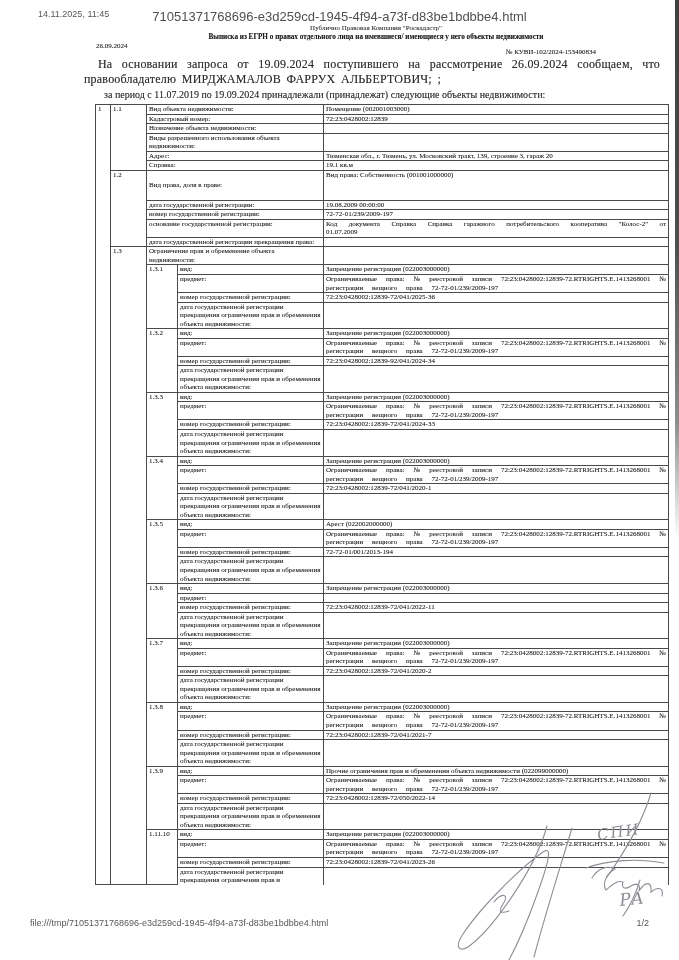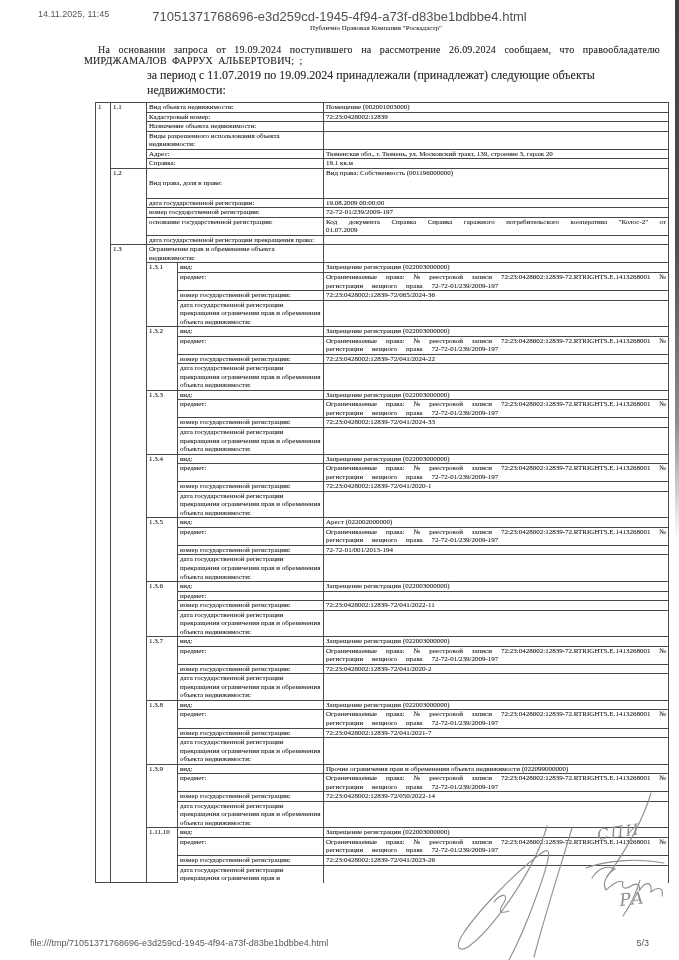--- a/index.html
+++ b/index.html
@@ -3,34 +3,34 @@
 <meta charset="utf-8">
 <style>
   html,body{margin:0;padding:0;background:#fff;}
   .page{position:relative;width:679px;height:960px;background:#ffffff;overflow:hidden;
         font-family:"Liberation Serif",serif;}
   
   .print-header{position:absolute;top:7px;left:0;right:0;height:14px;
         font-family:Liberation Sans, sans-serif;font-size:9px;color:#55585c;}
   .ph-datetime{position:absolute;left:38px;top:2px;}
   .ph-filename{position:absolute;left:0;right:0;top:2px;text-align:center;font-size:13px;color:#4d5054;}
-  .print-footer{position:absolute;bottom:12px;left:30px;right:30px;
+  .print-footer{position:absolute;bottom:32px;left:30px;right:30px;
         font-family:"Liberation Sans",sans-serif;font-size:9px;color:#55585c;
         display:flex;justify-content:space-between;}
   
   .doc{position:absolute;left:84px;top:24px;width:584px;color:#2d2d2d;
        text-shadow:0 0 .4px rgba(70,70,70,.5);}
   .doc-org{text-align:center;font-size:7px;color:#3c3c3c;}
   .doc-title{text-align:center;font-size:7.2px;font-weight:bold;color:#1f1f1f;margin-top:1px;}
   .doc-meta{position:relative;height:15px;margin-top:1px;font-size:7px;}
   .doc-date{position:absolute;left:12px;top:0;}
   .doc-number{position:absolute;right:72px;top:6px;}
-  .doc-intro{font-size:10px;text-align:justify;text-indent:14px;margin:12px 0 0 0;
+  .doc-intro{font-size:12px;text-align:justify;text-indent:14px;margin:0 0 0 0;
              width:576px;word-spacing:2.5px;letter-spacing:.2px;}
-  .doc-period{font-size:12px;margin:2px 0 0 63px;}
+  .doc-period{font-size:10px;margin:2px 0 0 20px;}
   
   table.reg{border-collapse:collapse;table-layout:fixed;width:573px;margin:4px 0 0 11px;
             font-size:7px;line-height:1.22;color:#2d2d2d;}
   table.reg td{border:1px solid #4a4a4a;padding:0 2px;vertical-align:top;word-wrap:break-word;}
   td.cA{vertical-align:top;}
   td.cB{vertical-align:middle;}
   td.cB.top{vertical-align:top;margin-left:16px;}
   td.cC{vertical-align:middle;}
   td.val.just{text-align:justify;word-spacing:7px;}
   tr.tall{height:30px;margin-top:47px;}
@@ -47,20 +47,25 @@
 
 <div class="page">
 
   <div class="print-header">
     <span class="ph-datetime">14.11.2025, 11:45</span>
     <span class="ph-filename">71051371768696-e3d259cd-1945-4f94-a73f-d83be1bdbbe4.html</span>
   </div>
 
   <div class="doc">
     <div class="doc-org">Публично Правовая Компания "Роскадастр"</div>
+    <div class="doc-title">Выписка из ЕГРН о правах отдельного лица на имевшиеся/ имеющиеся у него объекты недвижимости</div>
+    <div class="doc-meta">
+      <span class="doc-date">26.09.2024</span>
+      <span class="doc-number">№ КУВИ-102/2024-153490834</span>
+    </div>
     <p class="doc-intro">На основании запроса от 19.09.2024 поступившего на рассмотрение 26.09.2024 сообщаем, что правообладателю МИРДЖАМАЛОВ ФАРРУХ АЛЬБЕРТОВИЧ; ;</p>
     <p class="doc-period">за период с 11.07.2019 по 19.09.2024 принадлежали (принадлежат) следующие объекты недвижимости:</p>
 
     <table class="reg">
       <colgroup>
         <col style="width:15px">
           <col style="width:36px">
           <col style="width:31px">
         <col style="width:146px">
           <col style="width:345px">
@@ -88,21 +93,21 @@
             <td class="lbl" colspan="2">Адрес:</td>
             <td class="val">Тюменская обл., г. Тюмень, ул. Московский тракт, 139, строение 3, гараж 20</td>
           </tr>
           <tr>
             <td class="lbl" colspan="2">Справка:</td>
             <td class="val">19.1 кв.м</td>
           </tr>
           <tr class="tall">
             <td class="cB" rowspan="5">1.2</td>
             <td class="lbl" colspan="2">Вид права, доля в праве:</td>
-            <td class="val">Вид права: Собственность (001196000000)</td>
+            <td class="val">Вид права: Собственность (001001000000)</td>
           </tr>
           <tr>
             <td class="lbl" colspan="2">дата государственной регистрации:</td>
             <td class="val">19.08.2009 00:00:00</td>
           </tr>
           <tr>
             <td class="lbl" colspan="2">номер государственной регистрации:</td>
             <td class="val">72-72-01/239/2009-197</td>
           </tr>
           <tr>
@@ -122,38 +127,38 @@
             <td class="cC" rowspan="4">1.3.1</td>
             <td class="lbl">вид:</td>
             <td class="val">Запрещение регистрации (022003000000)</td>
           </tr>
           <tr>
             <td class="lbl">предмет:</td>
             <td class="val just">Ограничиваемые права: № реестровой записи 72:23:0428002:12839-72.RTRIGHTS.E.1413268001 № регистрации вещного права 72-72-01/239/2009-197</td>
           </tr>
           <tr>
             <td class="lbl">номер государственной регистрации:</td>
-            <td class="val">72:23:0428002:12839-72/065/2024-36</td>
+            <td class="val">72:23:0428002:12839-72/041/2025-36</td>
           </tr>
           <tr>
             <td class="lbl">дата государственной регистрации прекращения ограничения прав и обременения объекта недвижимости:</td>
             <td class="val"></td>
           </tr>
           <tr>
             <td class="cC" rowspan="4">1.3.2</td>
             <td class="lbl">вид:</td>
             <td class="val">Запрещение регистрации (022003000000)</td>
           </tr>
           <tr>
             <td class="lbl">предмет:</td>
             <td class="val just">Ограничиваемые права: № реестровой записи 72:23:0428002:12839-72.RTRIGHTS.E.1413268001 № регистрации вещного права 72-72-01/239/2009-197</td>
           </tr>
           <tr>
             <td class="lbl">номер государственной регистрации:</td>
-            <td class="val">72:23:0428002:12839-72/041/2024-22</td>
+            <td class="val">72:23:0428002:12839-92/041/2024-34</td>
           </tr>
           <tr>
             <td class="lbl">дата государственной регистрации прекращения ограничения прав и обременения объекта недвижимости:</td>
             <td class="val"></td>
           </tr>
           <tr>
             <td class="cC" rowspan="4">1.3.3</td>
             <td class="lbl">вид:</td>
             <td class="val">Запрещение регистрации (022003000000)</td>
           </tr>
@@ -303,16 +308,16 @@
       <path d="M 592 878 c 6 -10, 16 -13, 23 -9 c -9 5, -13 15, -9 21 c 6 -5, 11 -10, 17 -8 c -2 6, 2 8, 8 4 c 6 -4, 10 -1, 8 5 c 7 -11, 13 -9, 12 1 c 7 -6, 13 -4, 11 4"></path>
       <path d="M 651 793 C 643 820, 626 850, 607 877"></path>
       <path d="M 640 880 c -4 14, -10 26, -17 36"></path>
     </g>
     <text class="hand" x="598" y="840" font-size="15" letter-spacing="2" transform="rotate(-8 598 840)">СПИ</text>
     <text class="hand" x="620" y="906" font-size="17" transform="rotate(-6 620 906)">РА</text>
   </svg>
 
   <div class="print-footer">
     <span>file:///tmp/71051371768696-e3d259cd-1945-4f94-a73f-d83be1bdbbe4.html</span>
-    <span>5/3</span>
+    <span>1/2</span>
   </div>
 
 </div>
 
 </body></html>

